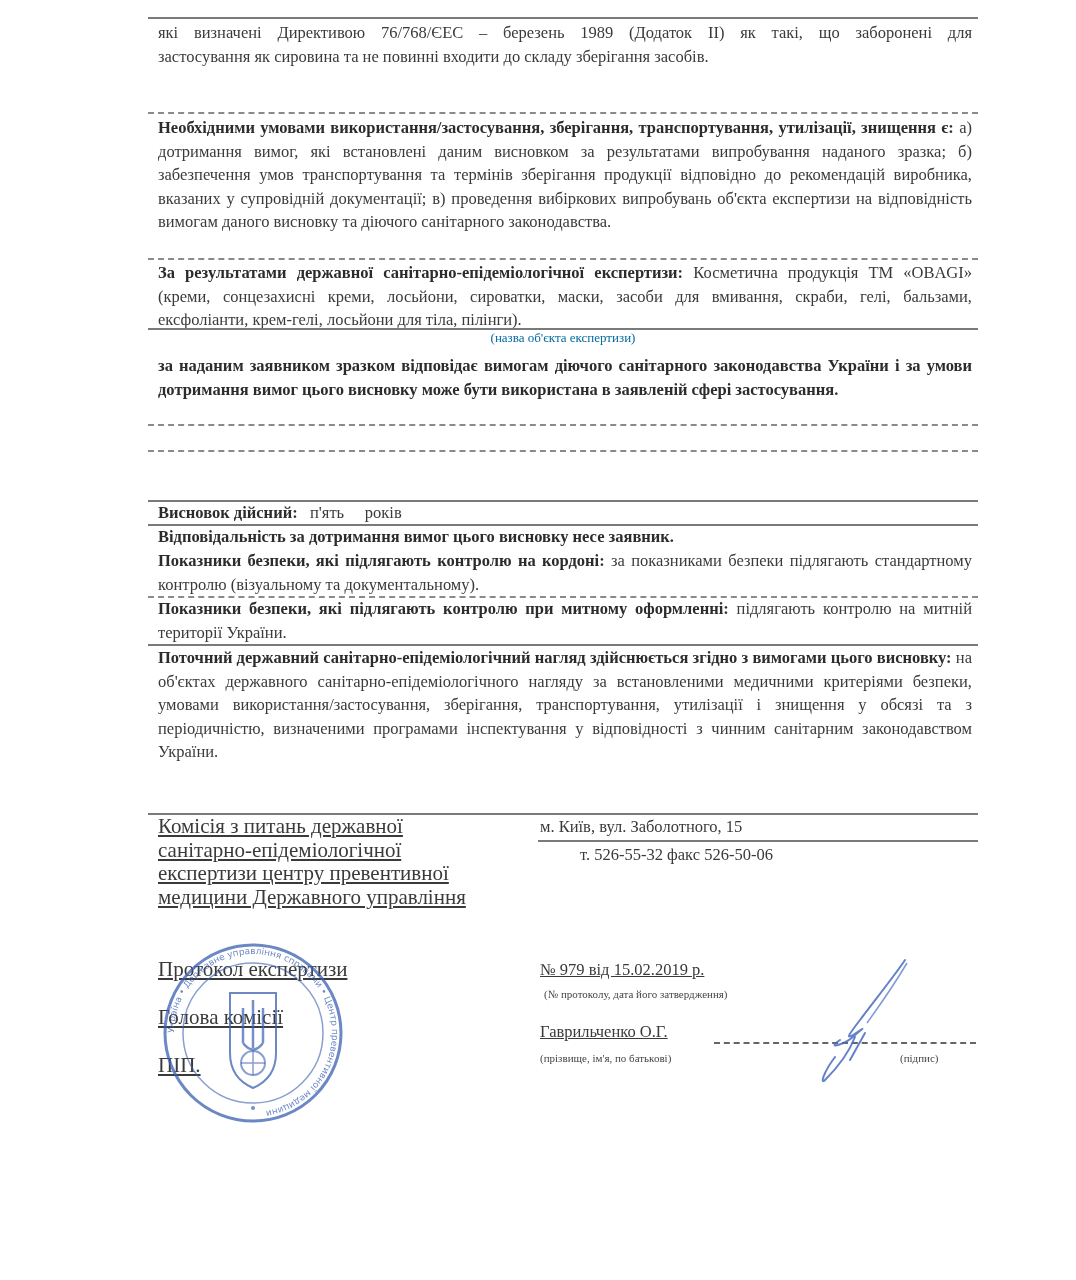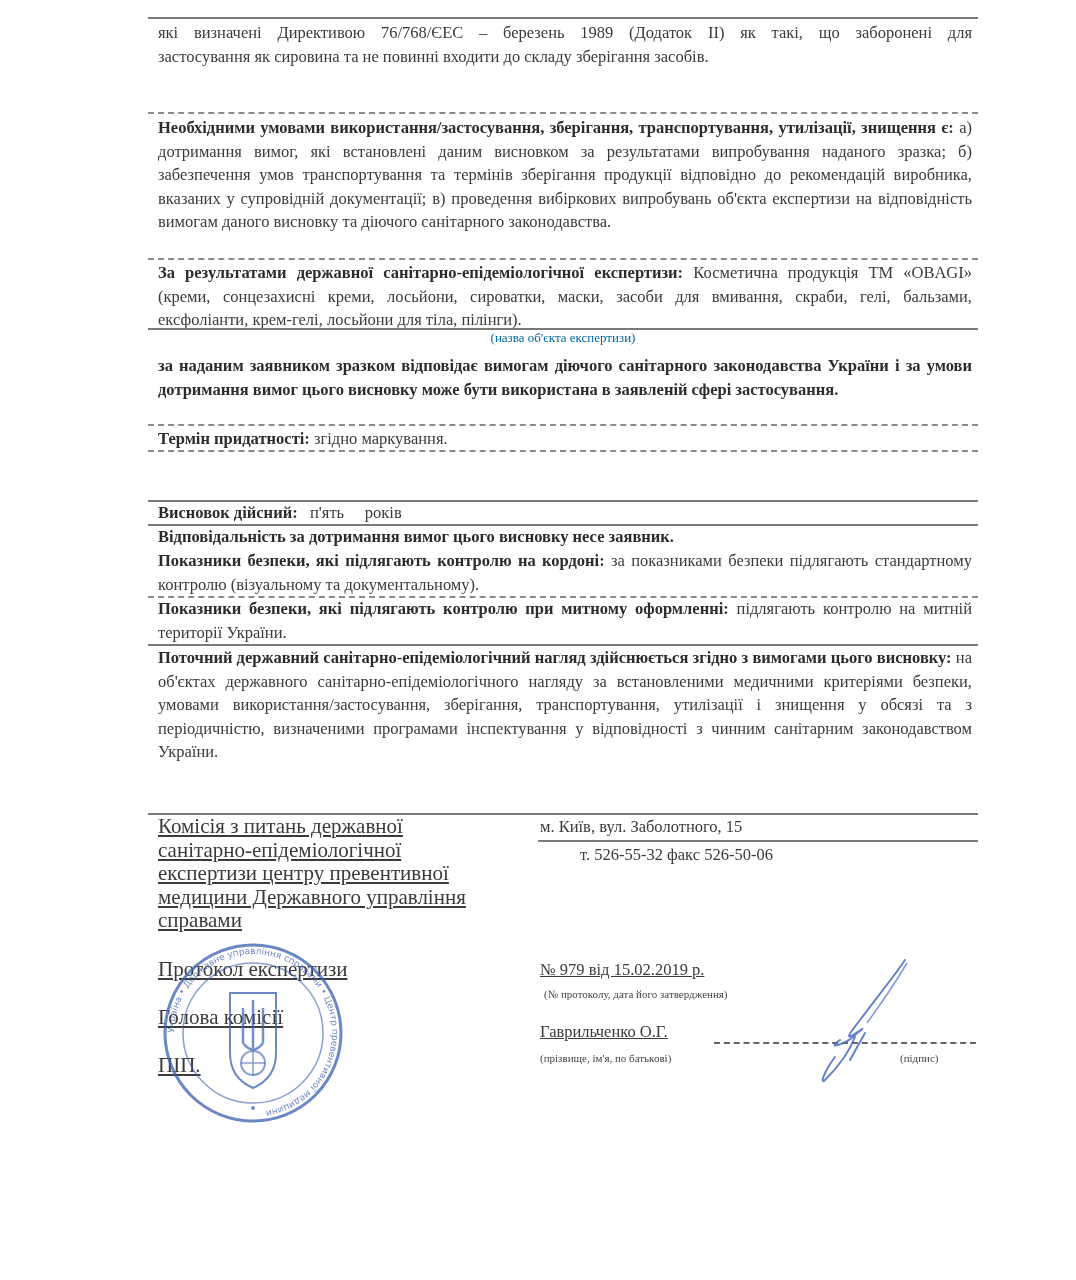--- a/index.html
+++ b/index.html
@@ -47,23 +47,20 @@
   </div>
   <div class="rule" style="top:328px;"></div>
   <div class="caption" style="top:330px;">(назва об'єкта експертизи)</div>
 
   <div class="block" style="top:354px;">
     <b>за наданим заявником зразком відповідає вимогам діючого санітарного законодавства України і за умови дотримання вимог цього висновку може бути використана в заявленій сфері застосування.</b>
   </div>
 
   <div class="rule dashed" style="top:424px;"></div>
 
-  <div class="block" style="top:427px;">
-    <b>Термін придатності:</b><span> згідно маркування.</span>
-  </div>
 
   <div class="rule dashed" style="top:450px;"></div>
 
 
   <div class="rule" style="top:500px;"></div>
 
   <div class="block" style="top:501px;">
     <b>Висновок дійсний:</b>
     &nbsp;&nbsp;<span>п'ять</span>
     &nbsp;&nbsp;&nbsp;&nbsp;<span>років</span>
@@ -91,21 +88,20 @@
     <b>Поточний державний санітарно-епідеміологічний нагляд здійснюється згідно з вимогами цього висновку:</b><span> на об'єктах державного санітарно-епідеміологічного нагляду за встановленими медичними критеріями безпеки, умовами використання/застосування, зберігання, транспортування, утилізації і знищення у обсязі та з періодичністю, визначеними програмами інспектування у відповідності з чинним санітарним законодавством України.</span>
   </div>
 
   <div class="rule" style="top:813px;"></div>
 
   <div class="left" style="top:815px;">
     <span class="line">Комісія з питань державної</span>
     <span class="line">санітарно-епідеміологічної</span>
     <span class="line">експертизи центру превентивної</span>
     <span class="line">медицини Державного управління</span>
-    <span class="line">справами</span>
   </div>
 
   <div class="right" style="top:815px;">
     <span class="line">м. Київ, вул. Заболотного, 15</span>
   </div>
   <div class="rule short" style="top:840px;"></div>
   <div class="right" style="top:843px; left:544px;margin-left:36px;">т. 526-55-32  факс 526-50-06</div>
 
   <div class="left" style="top:1006px;">Голова комісії</div>
   <div class="left" style="top:958px;">Протокол експертизи</div>

